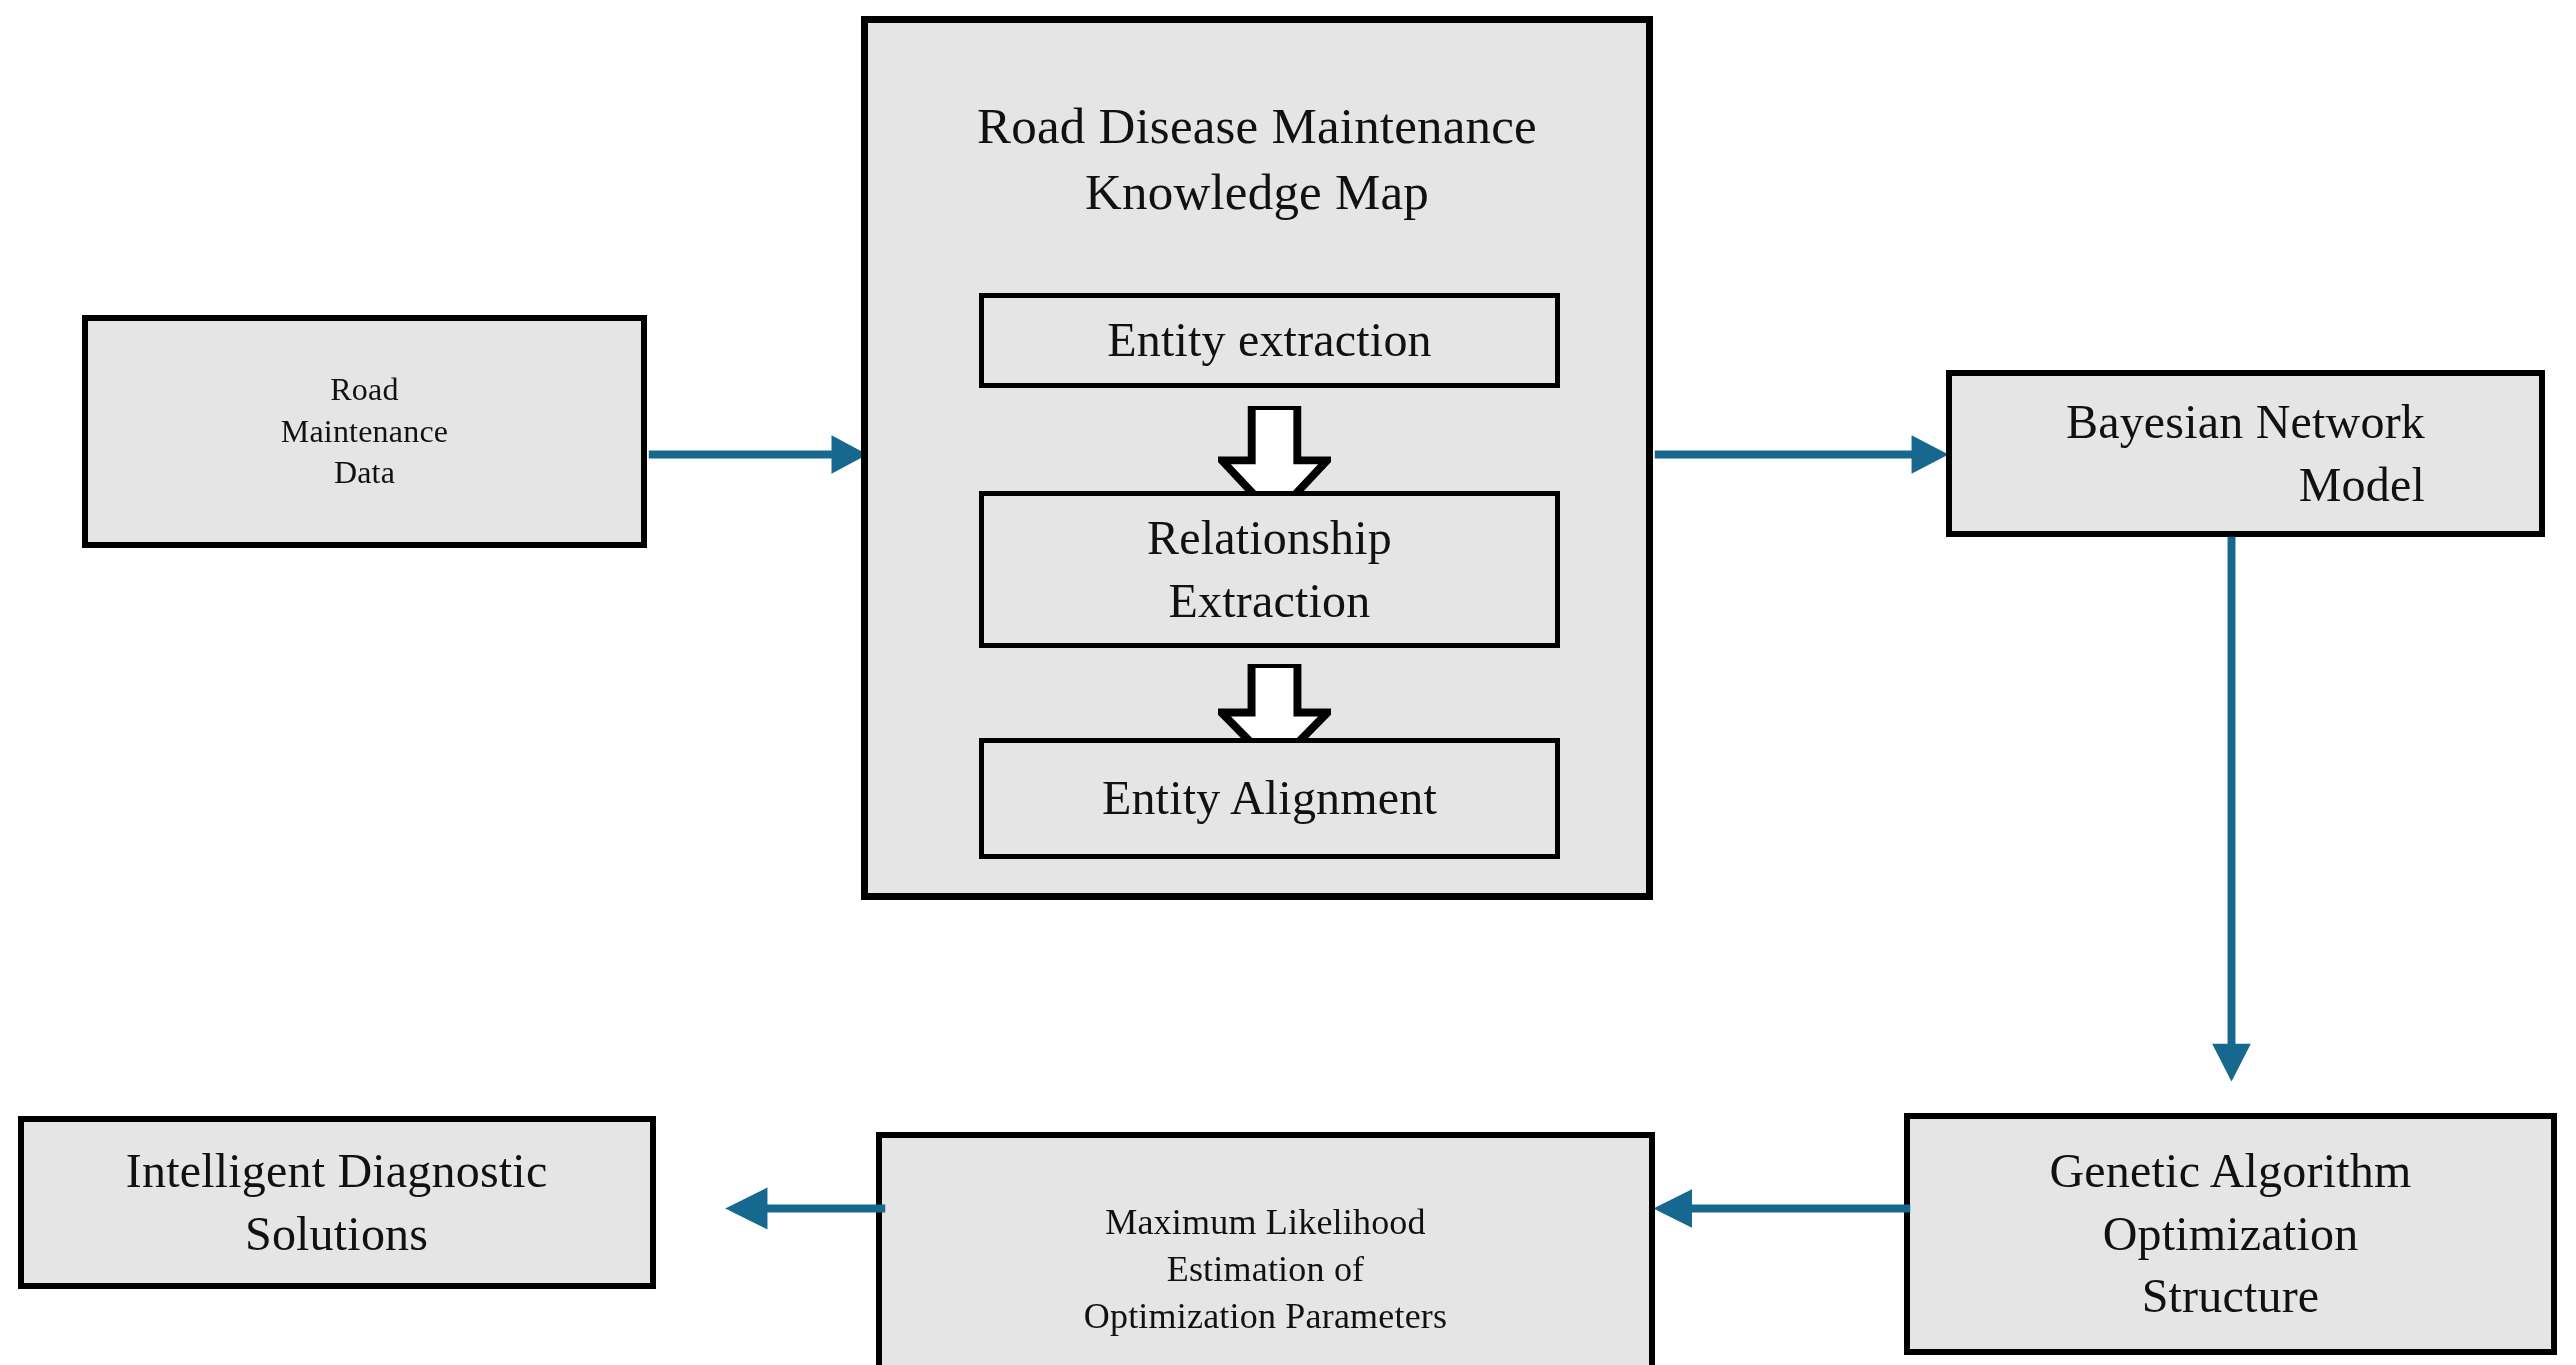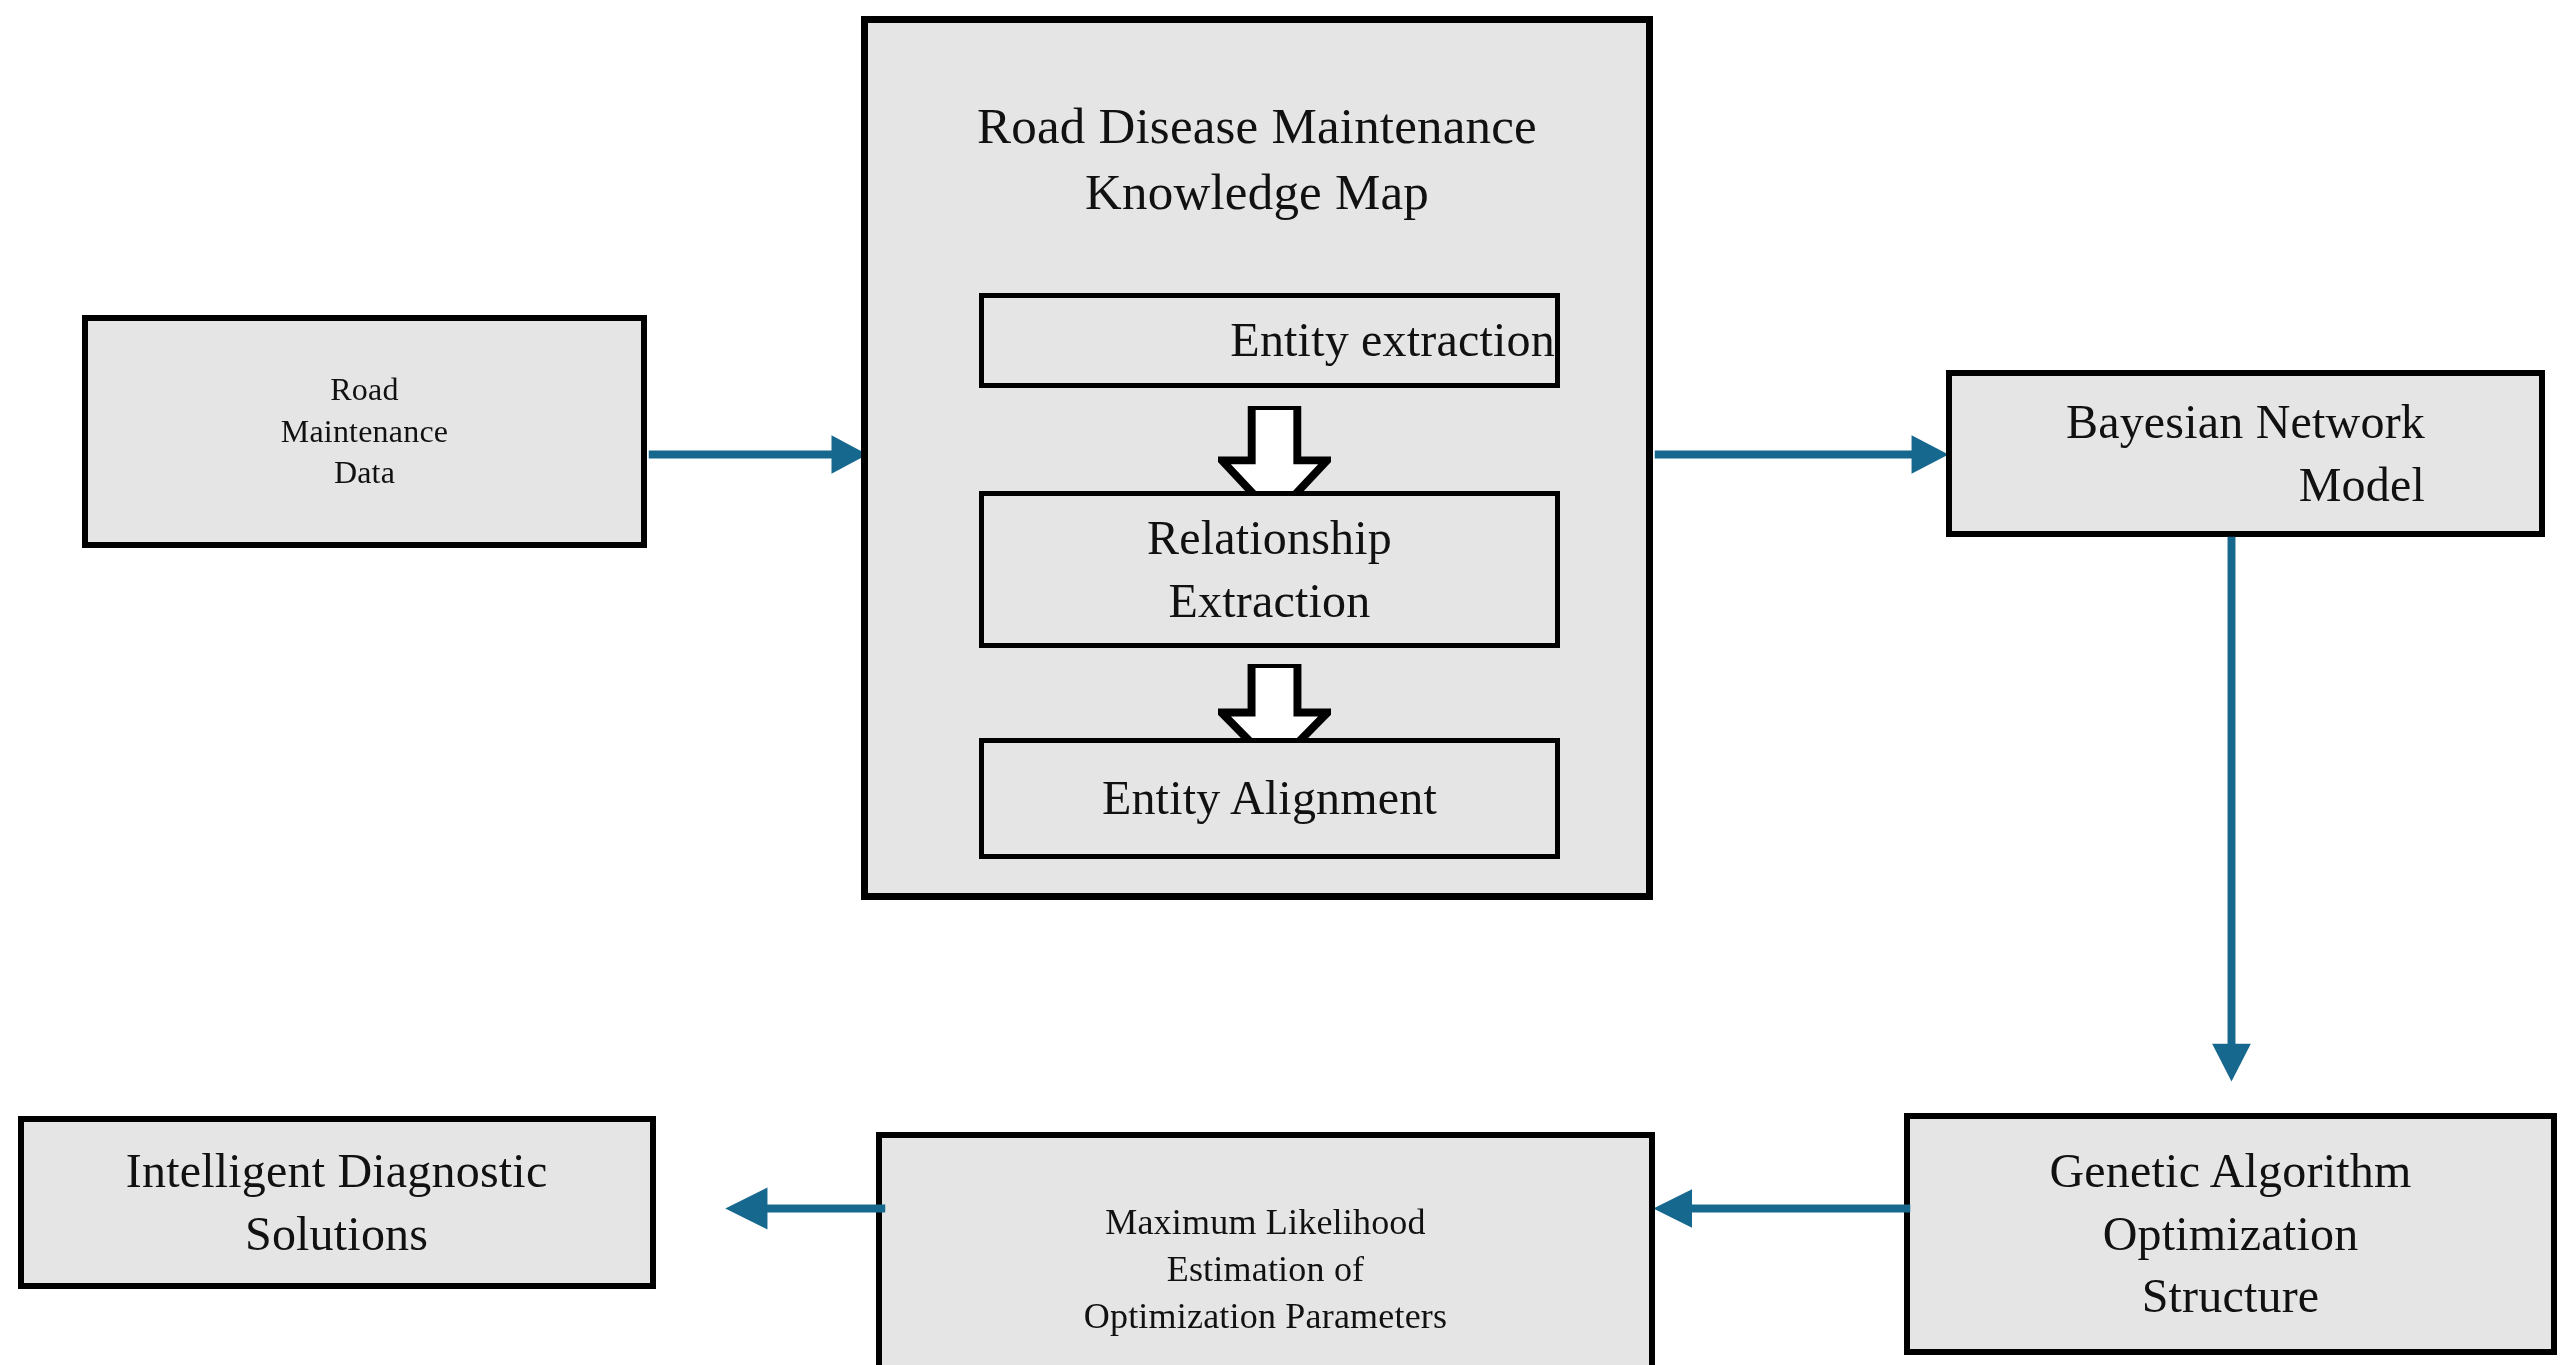--- a/index.html
+++ b/index.html
@@ -79,21 +79,21 @@
       <polygon points="210,8 251,30 210,52" fill="#16688E"></polygon>
     </svg>
   </div>
 
   <div class="node container" style="left:861px; top:16px; width:792px; height:884px;">
 
     <div class="container-title" style="top:70px; font-size:51px;">Road Disease Maintenance
 Knowledge Map</div>
 
     
-    <div class="node inner" style="left:111px; top:270px; width:581px; height:95px; font-size:48px;justify-content:flex-end;">
+    <div class="node inner" style="left:111px; top:270px; width:581px; height:95px; font-size:48px;">
       <span>Entity extraction</span>
     </div>
 
     
     <div class="block-arrow" style="left:350px; top:365px; width:113px; height:114px;">
       <svg width="113" height="114" viewBox="0 0 128 130">
         <polygon points="38,0 90,0 90,62 124,62 64,126 4,62 38,62" fill="#ffffff" stroke="#000000" stroke-width="9" stroke-linejoin="miter"></polygon>
       </svg>
     </div>
 

